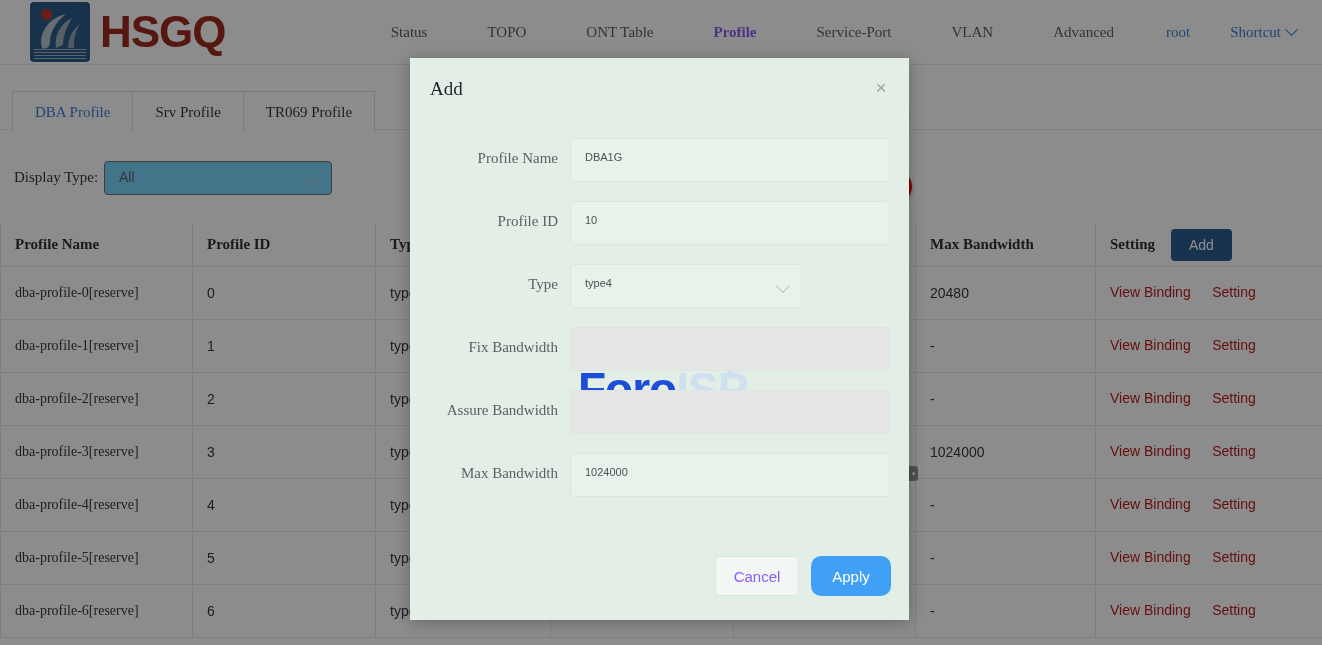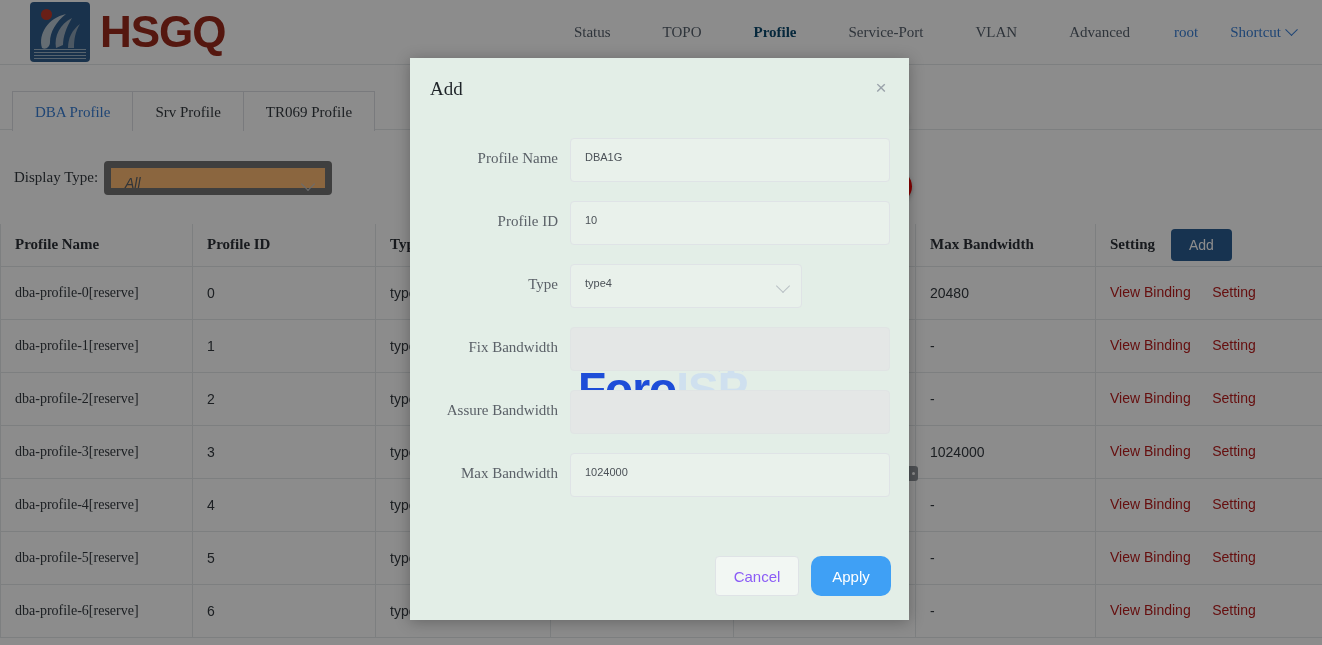--- a/index.html
+++ b/index.html
@@ -60,32 +60,32 @@
     font-family: "Liberation Sans", sans-serif;
     font-weight: bold;
     font-size: 44px;
     letter-spacing: -1px;
     color: #9c2a1c;
   }
 
   .topnav {
     position: absolute; right: 18px; top: 0;
     height: 65px;
-    display: flex; align-items: center; gap: 8px;
+    display: flex; align-items: center; gap: 16px;
   }
   .topnav .nav-item {
     font-size: 15px;
     color: #555f6b;
     padding: 0 22px;
     line-height: 65px;
     white-space: nowrap;
     cursor: pointer;
   }
   .topnav .nav-item.active {
-    color: #0c4a6e;
+    color: #8b5cf6;
     font-weight: bold;
   }
   .topnav .nav-user {
     font-size: 15px; color: #3a7fd5;
     padding: 0 14px; line-height: 65px;
     white-space: nowrap; cursor: pointer;
   }
   .topnav .nav-shortcut {
     font-size: 15px; color: #3a7fd5;
     padding: 0 8px 0 10px; line-height: 65px;
@@ -131,25 +131,24 @@
     width: 1322px; height: 93px;
     background: #ffffff;
   }
   .filter-label {
     position: absolute; left: 14px; top: 38px;
     font-size: 15px; color: #33393f;
   }
   .filter-select {
     position: absolute; left: 104px; top: 30px;
     width: 228px; height: 34px;
-    border: 7px solid #737373;
+    border: 1px solid #737373;
     border-radius: 4px;
-    background: #fdba74;
-    cursor: pointer;
-    font-style: italic;
+    background: #7dd3fc;
+    cursor: pointer;
   }
   .filter-select .val {
     position: absolute; left: 14px; top: 7px;
     font-family: "Liberation Sans", sans-serif;
     font-size: 14px; color: #5b6168;
   }
   .filter-select .arrow {
     position: absolute; right: 12px; top: 11px;
     width: 10px; height: 10px;
     border-right: 1.5px solid #c0c4c8;
@@ -383,20 +382,21 @@
           <path d="M32 40 C32 30 36 22 44 16 C39 24 38 32 38 40 Z" fill="#8ba0b4"></path>
         </svg>
         <div class="base-lines"></div>
       </div>
       <div class="logo-text">HSGQ</div>
     </div>
 
     <div class="topnav">
       <div class="nav-item">Status</div>
       <div class="nav-item">TOPO</div>
+      <div class="nav-item">ONT Table</div>
       <div class="nav-item active">Profile</div>
       <div class="nav-item">Service-Port</div>
       <div class="nav-item">VLAN</div>
       <div class="nav-item">Advanced</div>
       <div class="nav-user">root</div>
       <div class="nav-shortcut">
         <span>Shortcut</span>
         <span class="chev"></span>
       </div>
     </div>

